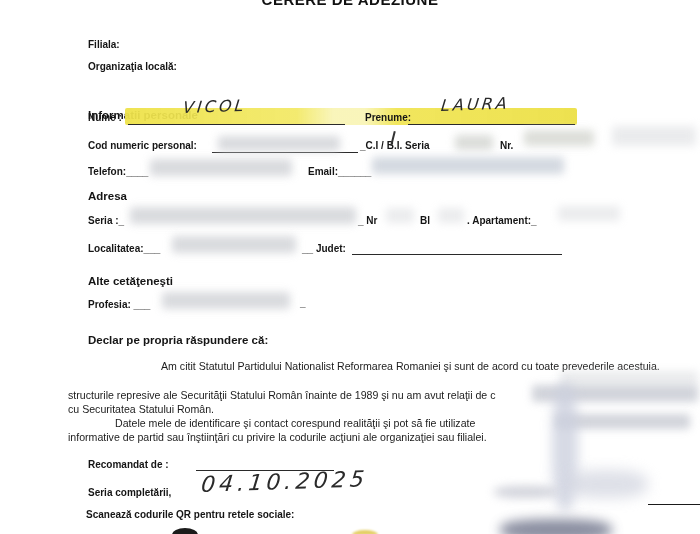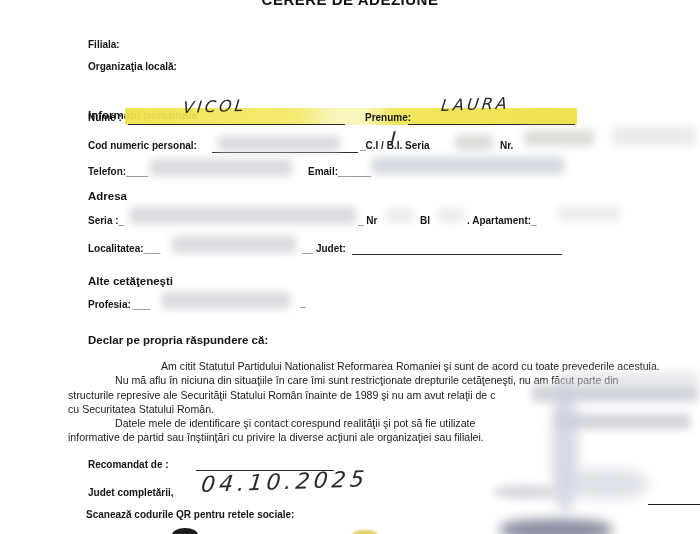--- a/index.html
+++ b/index.html
@@ -101,33 +101,32 @@
   <div class="abs lbl" style="left:302px;top:243px;">__ Judet:</div>
   <div class="rule" style="left:352px;top:254px;width:210px;"></div>
 
   <div class="abs head" style="left:88px;top:275px;">Alte cetăţeneşti</div>
   <div class="abs lbl" style="left:88px;top:299px;">Profesia: ___</div>
   <div class="redact" style="left:162px;top:292px;width:128px;height:17px;"></div>
   <div class="abs lbl" style="left:300px;top:297px;">_</div>
 
   <div class="abs head" style="left:88px;top:334px;">Declar pe propria răspundere că:</div>
   <div class="abs txt" style="left:130px;top:360px;margin-left:31px;">Am citit Statutul Partidului Nationalist Reformarea Romaniei şi sunt de acord cu toate prevederile acestuia.</div>
-  <div class="abs txt" style="left:115px;top:374px;">Nu mă aflu în niciuna din situaţiile în care îmi sunt restricţionate drepturile cetăţeneşti, nu am făcut parte din</div>
   <div class="abs txt" style="left:68px;top:389px;">structurile represive ale Securităţii Statului Român înainte de 1989 şi nu am avut relaţii de c</div>
   <div class="abs txt" style="left:68px;top:403px;">cu Securitatea Statului Român.</div>
   <div class="abs txt" style="left:115px;top:417px;">Datele mele de identificare şi contact corespund realităţii şi pot să fie utilizate</div>
-  <div class="abs txt" style="left:68px;top:431px;">informative de partid sau înştiinţări cu privire la diverse acţiuni ale organizaţiei sau filialei.</div>
+  <div class="abs txt" style="left:68px;top:431px;">informative de partid sau înştiinţări cu privire la codurile acţiuni ale organizaţiei sau filialei.</div>
 
   <div class="redact faint" style="left:560px;top:371px;width:138px;height:15px;"></div>
   <div class="redact" style="left:532px;top:385px;width:166px;height:17px;background:#c9ccd4;"></div>
   <div class="redact" style="left:556px;top:414px;width:134px;height:15px;background:#c9ccd4;"></div>
 
   <div class="abs lbl" style="left:88px;top:459px;">Recomandat de :</div>
   <div class="rule" style="left:196px;top:470px;width:138px;border-bottom-width:1.6px;"></div>
-  <div class="abs lbl" style="left:88px;top:487px;">Judet completării,</div>
+  <div class="abs lbl" style="left:88px;top:487px;">Seria completării,</div>
   <div class="abs hand hand-date" style="left:200px;top:472px;">04.10.2025</div>
 
   <div class="abs" style="left:86px;top:509px;font-size:10px;font-weight:600;color:#161616;">Scanează codurile QR pentru retele sociale:</div>
 
   <div class="sigblur" style="left:552px;top:383px;width:26px;height:128px;background:#ccd0de;filter:blur(6px);opacity:.8;"></div>
   <div class="sigblur" style="left:494px;top:486px;width:64px;height:12px;background:#c6c8d2;filter:blur(5px);opacity:.8;"></div>
   <div class="sigblur" style="left:566px;top:470px;width:82px;height:28px;background:#d0d3de;filter:blur(7px);opacity:.7;"></div>
   <div class="sigblur" style="left:500px;top:519px;width:112px;height:22px;background:#6d7289;filter:blur(6px);opacity:.8;"></div>
   <div class="rule" style="left:648px;top:504px;width:52px;border-bottom:1.8px solid #1a1a1a;"></div>
 

